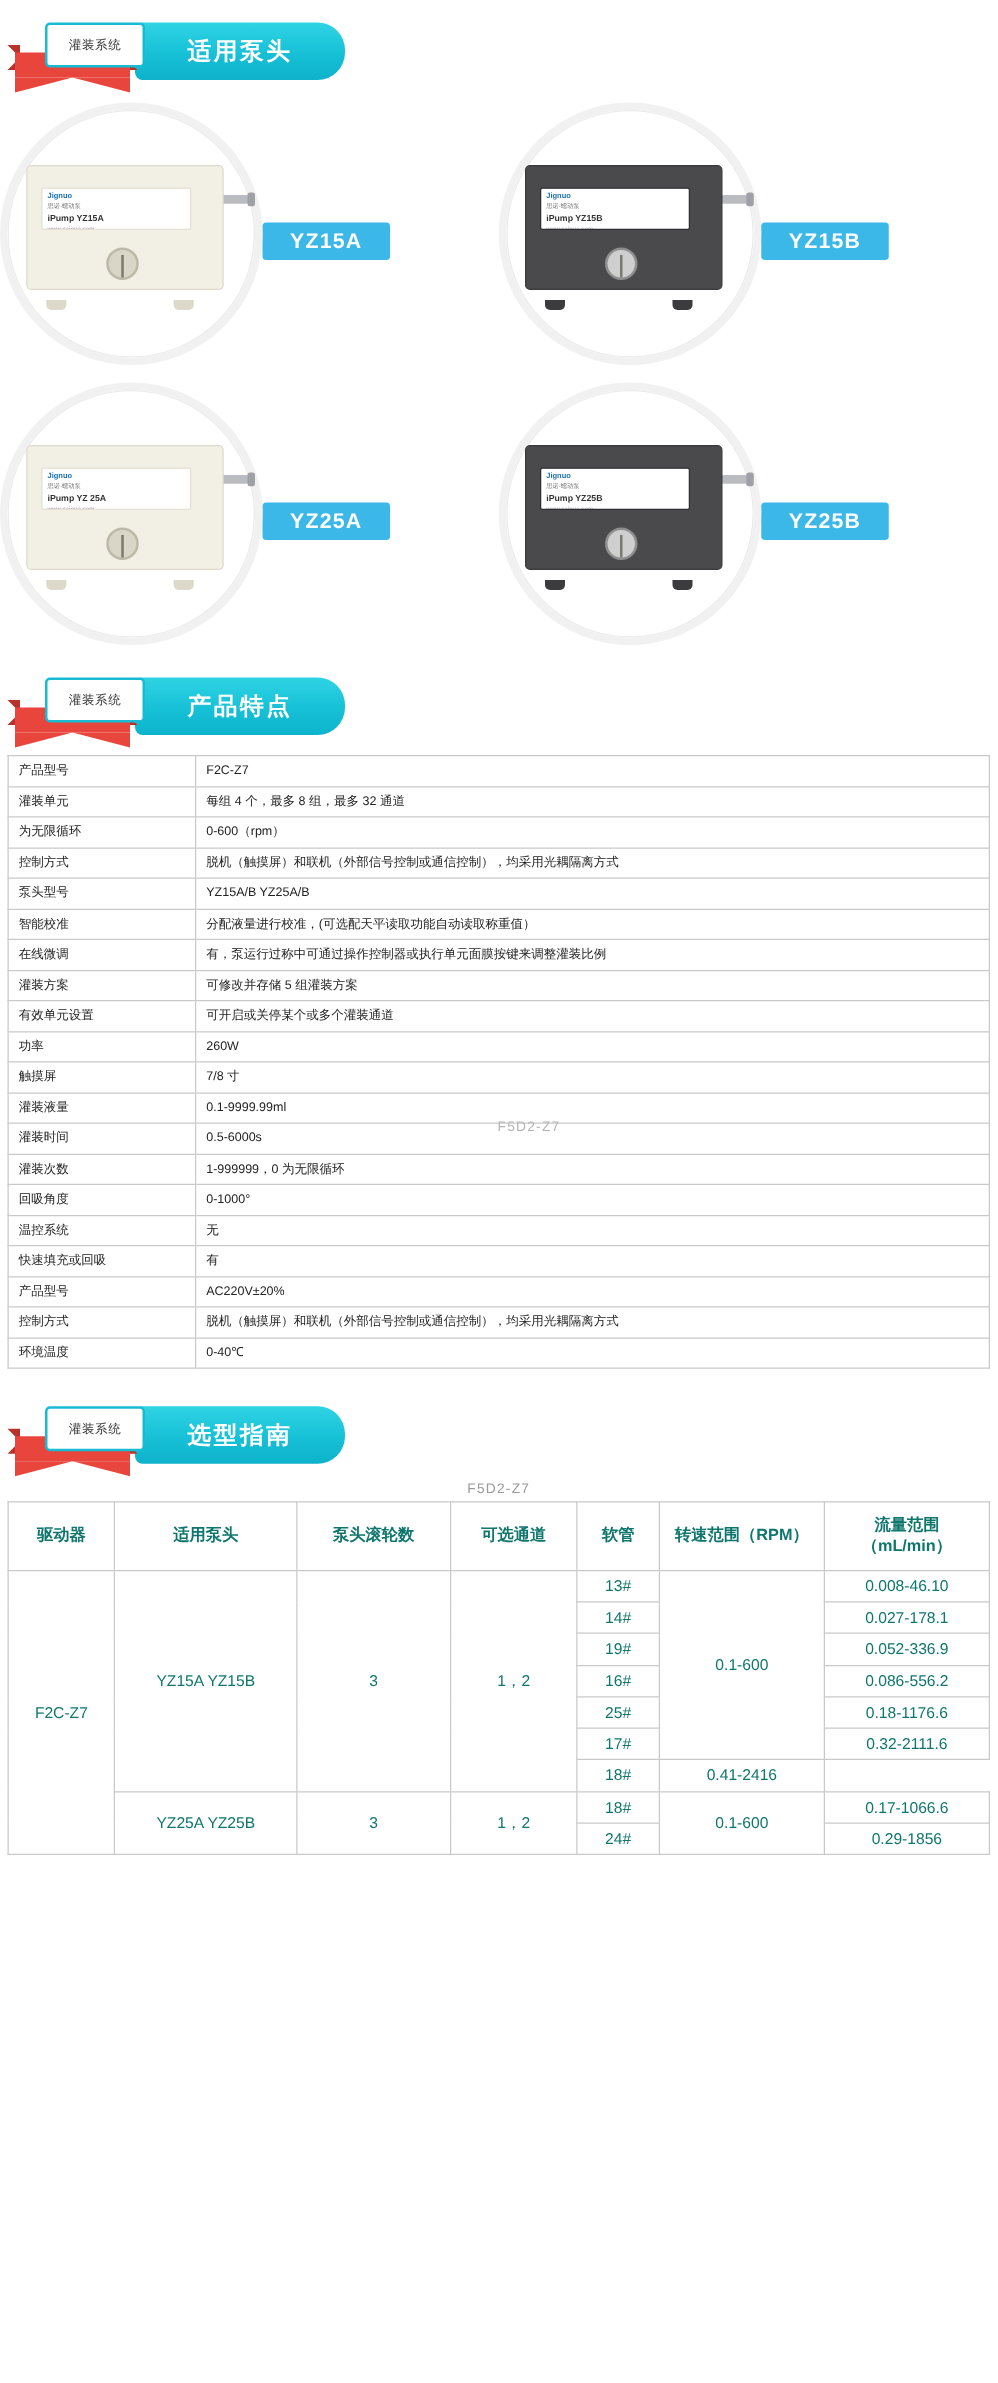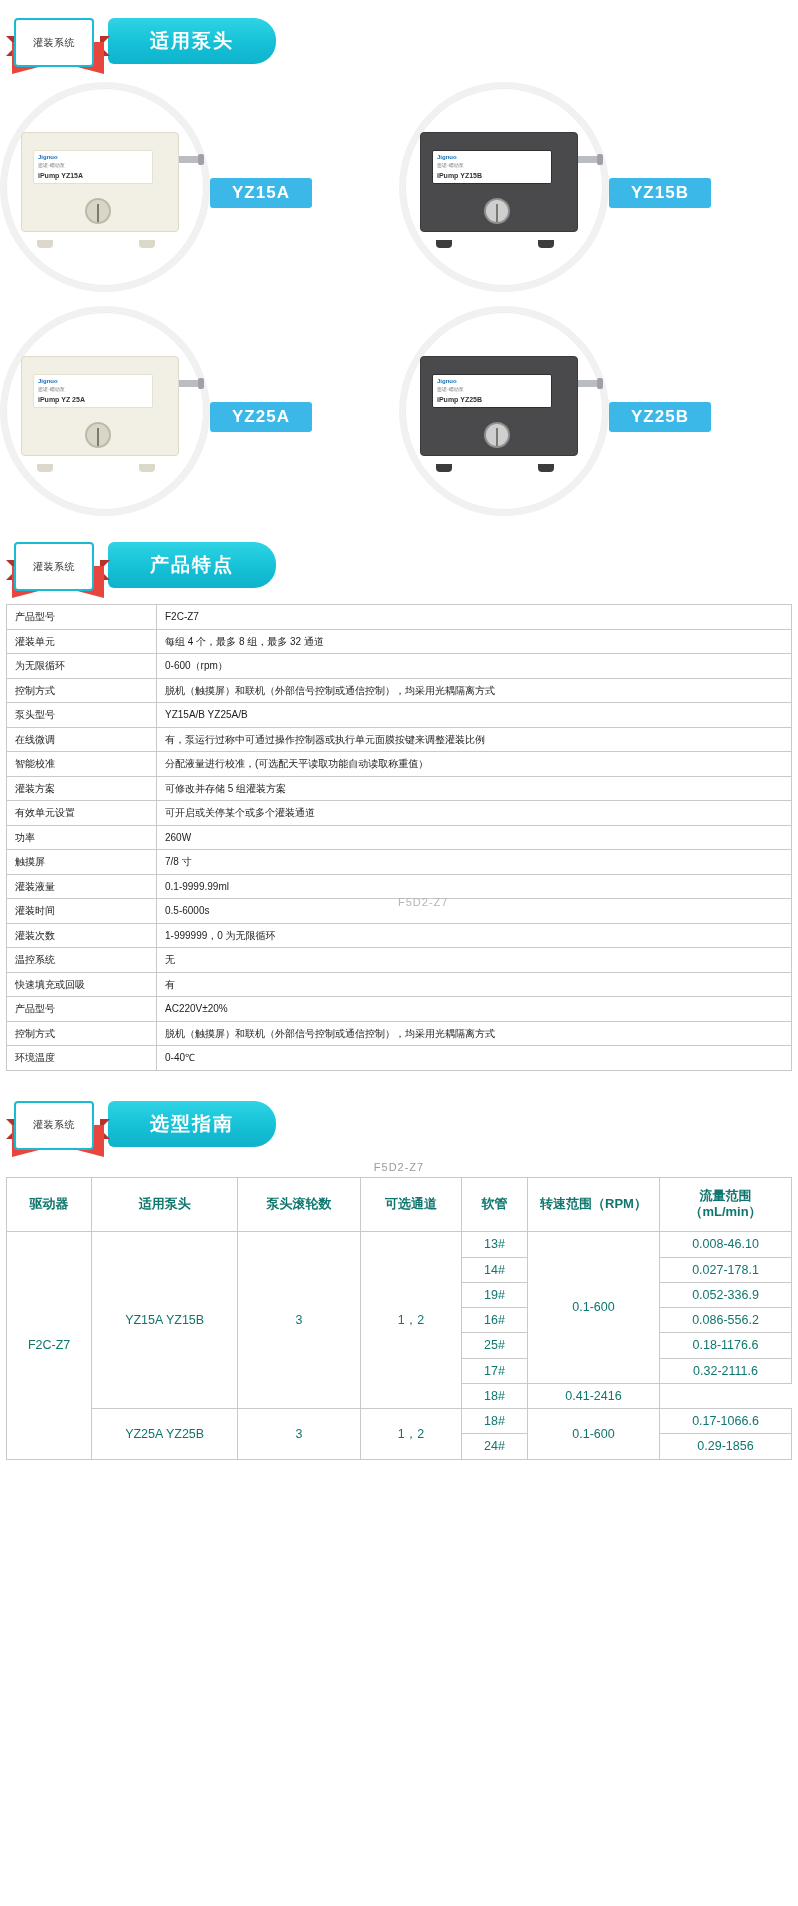--- a/index.html
+++ b/index.html
@@ -22,22 +22,22 @@
     margin: 10px 0 4px 0;
   }
   .ribbon {
     position: absolute;
     left: 12px; top: 2px;
     width: 92px; height: 70px;
     z-index: 3;
   }
   .ribbon .rib-top {
     position: absolute;
-    left: 2px; top: 6px;
-    width: 80px; height: 49px;
+    left: 24px; top: 6px;
+    width: 80px; height: 36px;
     background: #ffffff;
     border: 2px solid #17bcd4;
     border-radius: 4px;
     display: flex;
     align-items: center;
     justify-content: center;
     z-index: 4;
   }
   .ribbon .rib-top span {
     font-size: 10px;
@@ -377,28 +377,28 @@
         </tr>
       <tr>
           <td class="k">控制方式</td>
           <td>脱机（触摸屏）和联机（外部信号控制或通信控制），均采用光耦隔离方式</td>
         </tr>
       <tr>
           <td class="k">泵头型号</td>
           <td>YZ15A/B    YZ25A/B</td>
         </tr>
       <tr>
+          <td class="k">智能校准</td>
+          <td>分配液量进行校准，(可选配天平读取功能自动读取称重值）</td>
+        </tr>
+      <tr>
           <td class="k">在线微调</td>
           <td>有，泵运行过称中可通过操作控制器或执行单元面膜按键来调整灌装比例</td>
         </tr>
       <tr>
-          <td class="k">智能校准</td>
-          <td>分配液量进行校准，(可选配天平读取功能自动读取称重值）</td>
-        </tr>
-      <tr>
           <td class="k">灌装方案</td>
           <td>可修改并存储 5 组灌装方案</td>
         </tr>
       <tr>
           <td class="k">有效单元设置</td>
           <td>可开启或关停某个或多个灌装通道</td>
         </tr>
       <tr>
           <td class="k">功率</td>
           <td>260W</td>
@@ -411,20 +411,24 @@
           <td class="k">灌装液量</td>
           <td>0.1-9999.99ml</td>
         </tr>
       <tr>
           <td class="k">灌装时间</td>
           <td>0.5-6000s</td>
         </tr>
       <tr>
           <td class="k">灌装次数</td>
           <td>1-999999，0 为无限循环</td>
+        </tr>
+      <tr>
+          <td class="k">回吸角度</td>
+          <td>0-1000°</td>
         </tr>
       <tr>
           <td class="k">温控系统</td>
           <td>无</td>
         </tr>
       <tr>
           <td class="k">快速填充或回吸</td>
           <td>有</td>
         </tr>
       <tr>

